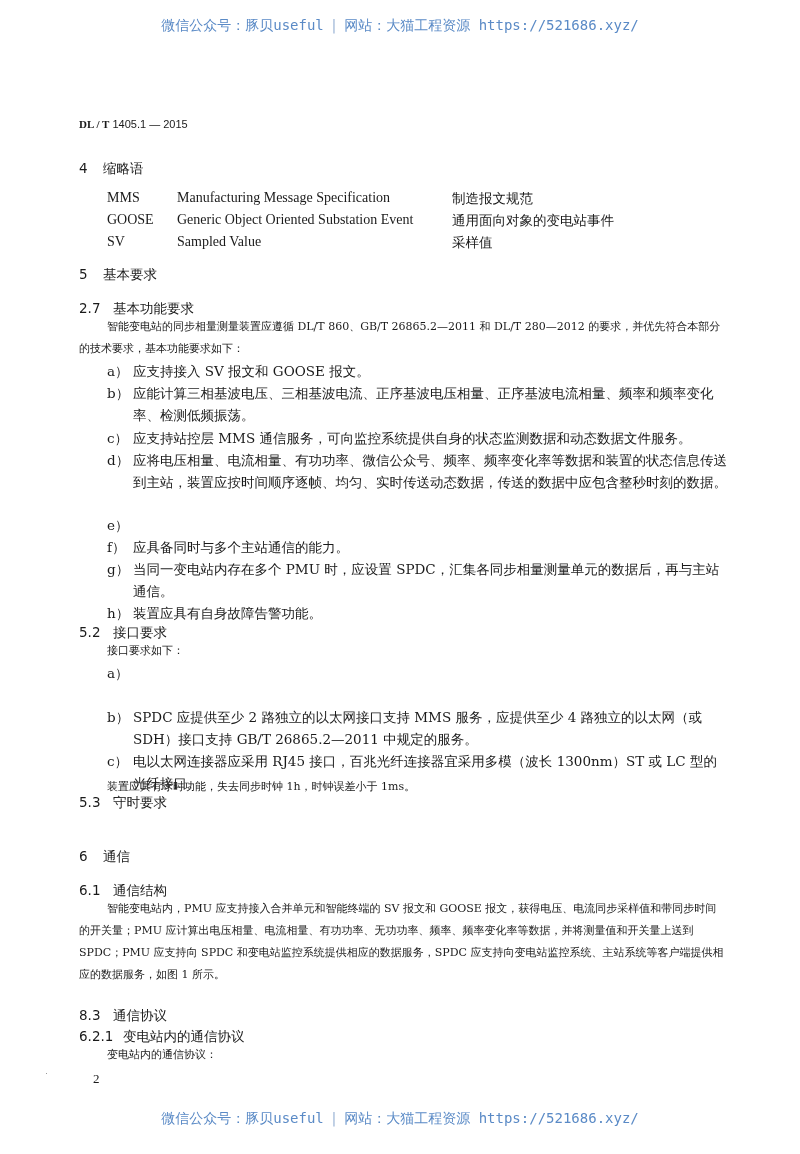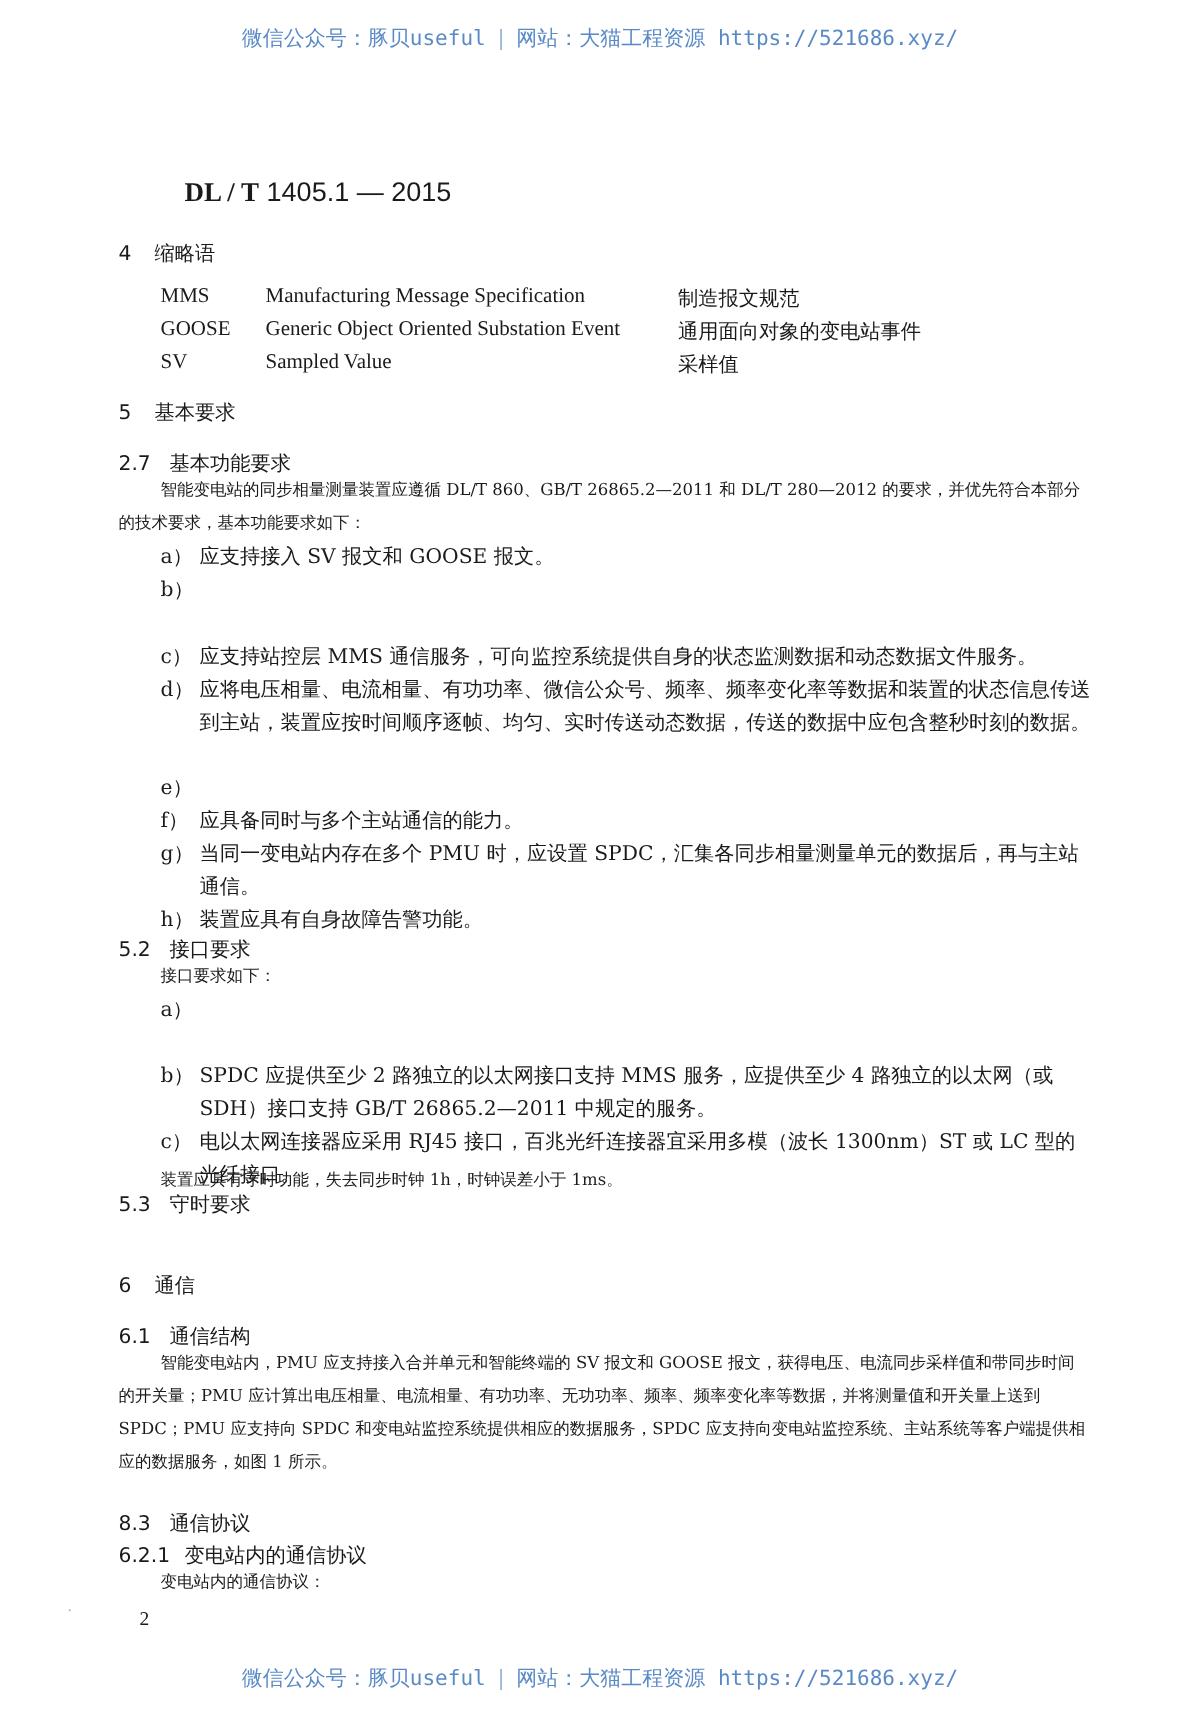--- a/index.html
+++ b/index.html
@@ -12,21 +12,21 @@
       position: absolute; left: 0; width: 800px; text-align: center;
       color: #5a8ac6; font-size: 14px;
       font-family: "DejaVu Sans Mono", "Liberation Mono", monospace;
     }
     .wm-top { top: 17px; }
     .wm-bottom { top: 1110px; }
     .wm-sep { color: #9bb4d6; padding: 0 6px; }
 
     .std-no {
       position: absolute; left: 79px; top: 118px;
-      font-family: "Liberation Sans", sans-serif; font-size: 18px; margin-left: 44px;
+      font-family: "Liberation Sans", sans-serif; font-size: 11px;
     }
     .std-no b { font-family: "Liberation Serif", serif; font-weight: bold; }
 
     .h1 {
       position: absolute; left: 79px;
       font-family: "DejaVu Sans", sans-serif; font-size: 13.5px;
     }
     .h1 .num { display: inline-block; width: 24px; }
     .h2 {
       position: absolute; left: 79px;
@@ -89,21 +89,21 @@
 <div class="h1" style="top:266px;">
   <span class="num">5</span><span>基本要求</span>
 </div>
 
 <div class="h2" style="top:300px;">
   <span class="num">2.7</span><span>基本功能要求</span>
 </div>
 <div class="para" style="top:316px;">智能变电站的同步相量测量装置应遵循 DL/T 860、GB/T 26865.2—2011 和 DL/T 280—2012 的要求，并优先符合本部分的技术要求，基本功能要求如下：</div>
 
 <div class="item" style="top:360px;"><span class="lbl">a）</span><span>应支持接入 SV 报文和 GOOSE 报文。</span></div>
-<div class="item" style="top:382px;"><span class="lbl">b）</span></div>
+<div class="item" style="top:382px;"><span class="lbl">b）</span><span>应能计算三相基波电压、三相基波电流、正序基波电压相量、正序基波电流相量、频率和频率变化率、检测低频振荡。</span></div>
 <div class="item" style="top:427px;"><span class="lbl">c）</span><span>应支持站控层 MMS 通信服务，可向监控系统提供自身的状态监测数据和动态数据文件服务。</span></div>
 <div class="item" style="top:449px;"><span class="lbl">d）</span><span>应将电压相量、电流相量、有功功率、微信公众号、频率、频率变化率等数据和装置的状态信息传送到主站，装置应按时间顺序逐帧、均匀、实时传送动态数据，传送的数据中应包含整秒时刻的数据。</span></div>
 <div class="item" style="top:514px;"><span class="lbl">e）</span></div>
 <div class="item" style="top:536px;"><span class="lbl">f）</span><span>应具备同时与多个主站通信的能力。</span></div>
 <div class="item" style="top:558px;"><span class="lbl">g）</span><span>当同一变电站内存在多个 PMU 时，应设置 SPDC，汇集各同步相量测量单元的数据后，再与主站通信。</span></div>
 <div class="item" style="top:602px;"><span class="lbl">h）</span><span>装置应具有自身故障告警功能。</span></div>
 
 <div class="h2" style="top:624px;">
   <span class="num">5.2</span><span>接口要求</span>
 </div>

